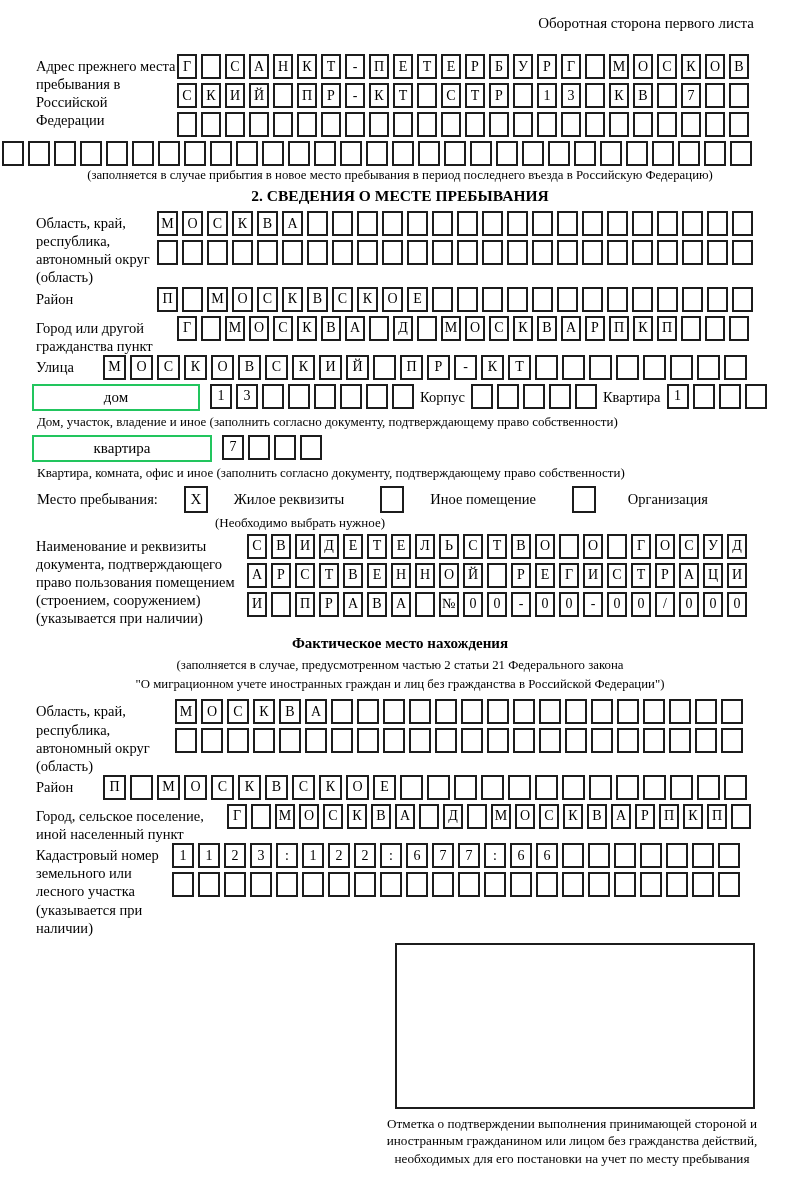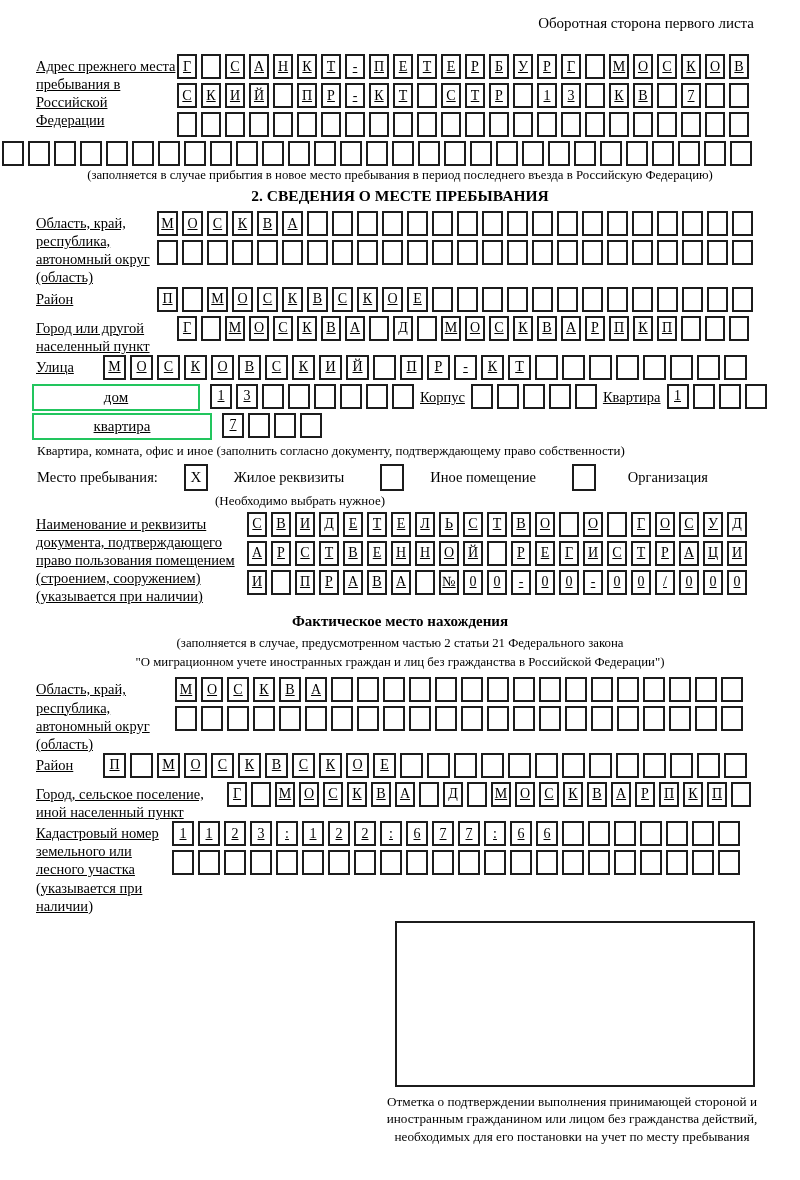--- a/index.html
+++ b/index.html
@@ -1,19 +1,19 @@
 <!DOCTYPE html>
 <html><head>
 <meta charset="utf-8">
 <style>
   html,body{margin:0;padding:0;background:#fff;}
   .page{position:relative;width:800px;height:1180px;background:#ffffff;color:#000;
         font-family:"Liberation Serif","DejaVu Serif",serif;font-size:14.5px;overflow:hidden;}
   .hdr{text-align:right;padding:15px 46px 0 0;font-size:15px;}
-  .block{display:flex;margin-left:36px;align-items:flex-start;text-decoration:underline;}
+  .block{display:flex;margin-left:36px;align-items:flex-start;}
   .lbl{flex:none;line-height:1.25;padding-top:3px;}
   .cellcol{display:flex;flex-direction:column;}
   .cells{display:flex;gap:4px;margin-bottom:4px;}
   .cell{height:25px;border:2px solid #1c1c1c;box-sizing:border-box;display:flex;
         align-items:center;justify-content:center;font-size:14px;flex:none;background:#fff;}
   .c20{width:20px}.c21{width:21px}.c22{width:22px}.c23{width:23px}
   .fullrow{margin:0 0 2px 2px;}
   .note-center{text-align:center;font-size:12.8px;margin:1px 0 4px 0;}
   .h2{text-align:center;font-weight:bold;font-size:15.5px;margin:3px 0 6px 0;}
   .h3{text-align:center;font-weight:bold;font-size:15px;margin:8px 0 6px 0;}
@@ -234,21 +234,21 @@
         <div class="cell c21"></div>
         <div class="cell c21"></div>
         <div class="cell c21"></div>
         <div class="cell c21"></div>
         <div class="cell c21"></div>
         <div class="cell c21"></div>
       </div>
   </div>
 
   <div class="block">
-    <div class="lbl" style="width:141px;">Город или другой населенный пункт</div>
+    <div class="lbl" style="width:141px;">Город или другой гражданства пункт</div>
     <div class="cells">
         <div class="cell c20">Г</div>
         <div class="cell c20"></div>
         <div class="cell c20">М</div>
         <div class="cell c20">О</div>
         <div class="cell c20">С</div>
         <div class="cell c20">К</div>
         <div class="cell c20">В</div>
         <div class="cell c20">А</div>
         <div class="cell c20"></div>
@@ -321,20 +321,21 @@
         <div class="cell c22"></div>
       </div>
     <div class="inline-lbl" style="margin:0 6px;">Квартира</div>
     <div class="cells">
         <div class="cell c22">1</div>
         <div class="cell c22"></div>
         <div class="cell c22"></div>
         <div class="cell c22"></div>
       </div>
   </div>
+  <div class="note-left">Дом, участок, владение и иное (заполнить согласно документу, подтверждающему право собственности)</div>
 
   <div class="block" style="margin-left:32px;">
     <div class="widebox" style="width:180px;margin-right:10px;">квартира</div>
     <div class="cells">
         <div class="cell c22">7</div>
         <div class="cell c22"></div>
         <div class="cell c22"></div>
         <div class="cell c22"></div>
       </div>
   </div>

